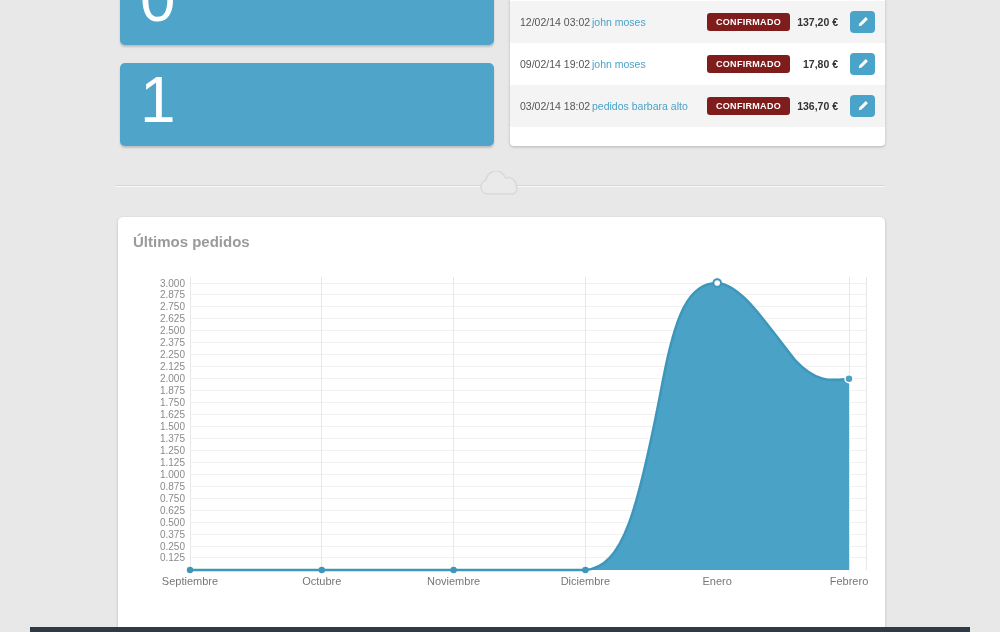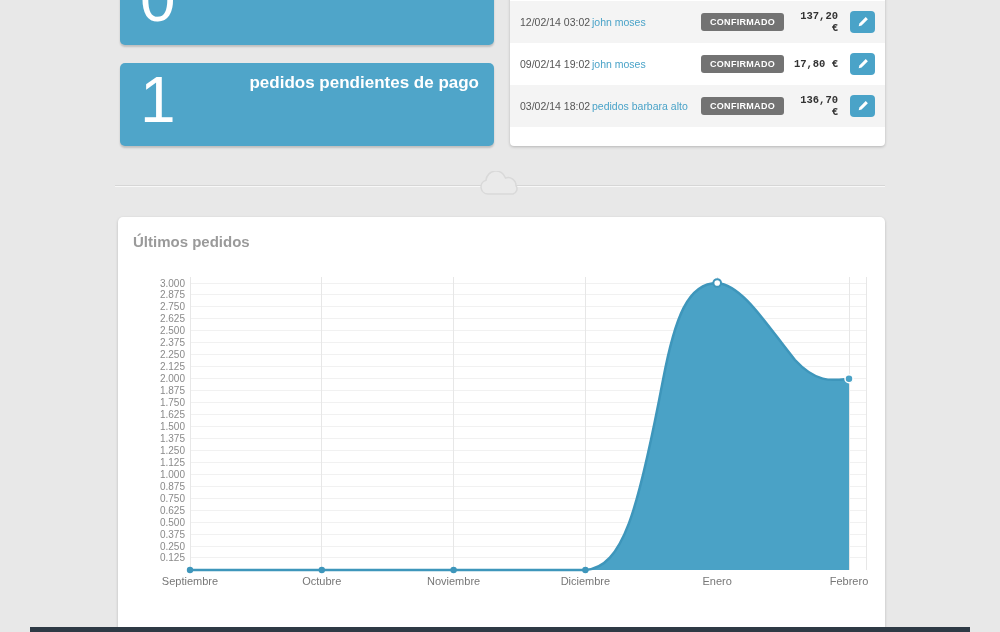--- a/index.html
+++ b/index.html
@@ -14,23 +14,23 @@
   .stat-number{position:absolute;left:20px;top:5px;font-size:64px;line-height:1;font-weight:400;color:#fff;}
   .stat-label{position:absolute;right:15px;top:10px;font-size:17px;font-weight:bold;color:#fff;text-align:right;}
 
   
   .orders-panel{position:absolute;left:510px;top:-12px;width:375px;height:158px;background:#fff;
     border-radius:4px;box-shadow:0 1px 3px rgba(0,0,0,.22);padding-top:13px;box-sizing:border-box;overflow:hidden;}
   .order-row{height:42px;display:flex;align-items:center;padding:0 10px;box-sizing:border-box;}
   .order-row.odd{background:#f4f4f4;}
   .order-date{width:72px;flex-shrink:0;font-size:10.5px;color:#555;}
   .order-customer{flex:1;font-size:10.5px;color:#4aa3c8;text-decoration:none;}
-  .status-badge{flex-shrink:0;background:#737373;color:#fff;font-size:9px;font-weight:bold;
+  .status-badge{flex-shrink:0;background:#7f1d1d;color:#fff;font-size:9px;font-weight:bold;
     letter-spacing:.3px;padding:4px 9px;border-radius:3px;}
-  .order-amount{width:46px;flex-shrink:0;text-align:right;font-size:10.5px;font-weight:bold;color:#333;margin-left:8px;font-family:Liberation Mono, monospace;}
+  .order-amount{width:46px;flex-shrink:0;text-align:right;font-size:10.5px;font-weight:bold;color:#333;margin-left:2px;}
   .edit-btn{width:25px;height:22px;margin-left:12px;flex-shrink:0;background:#4aa3c8;border:none;
     border-radius:4px;display:flex;align-items:center;justify-content:center;cursor:pointer;padding:0;}
 
   
   .divider{position:absolute;left:115px;top:185px;width:770px;height:1px;background:#d6d6d6;
     box-shadow:0 1px 0 rgba(255,255,255,.7);}
   .cloud-wrap{position:absolute;left:477px;top:171px;width:46px;height:28px;}
 
   
   .chart-card{position:absolute;left:118px;top:217px;width:767px;height:500px;background:#fff;
@@ -46,21 +46,20 @@
 <body>
 
 <div class="stage">
 
   <div class="stat-card card-top">
     <div class="stat-number">0</div>
   </div>
 
   <div class="stat-card card-pending">
     <div class="stat-number">1</div>
-    <div class="stat-label">pedidos pendientes de pago</div>
   </div>
 
   <div class="orders-panel" id="orders-panel">
       <div class="order-row odd">
         <span class="order-date">12/02/14 03:02</span>
         <a class="order-customer" href="#">john moses</a>
         <span class="status-badge">CONFIRMADO</span>
         <span class="order-amount">137,20 €</span>
         <button class="edit-btn">
           <svg width="12" height="12" viewBox="0 0 12 12">

